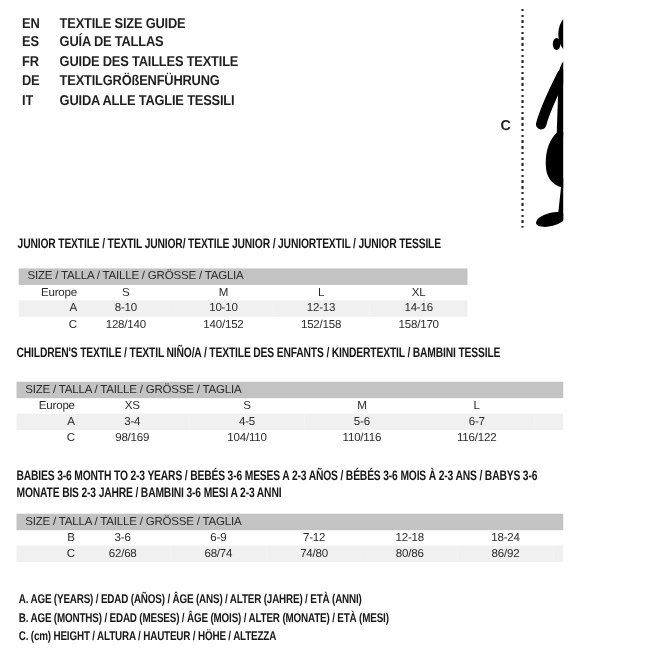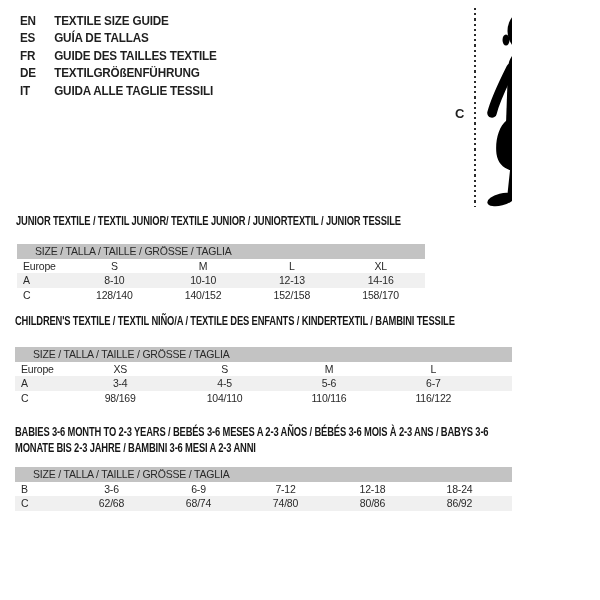--- a/index.html
+++ b/index.html
@@ -26,28 +26,28 @@
   .sec-title{
     position:absolute;font-size:12.5px;font-weight:bold;letter-spacing:-0.2px;color:#161616;
     transform:scaleX(0.75);transform-origin:0 0;white-space:nowrap;line-height:15px;
   }
   .t1{left:16px;top:214px;}
   .t2{left:15px;top:314px;}
   .t3{left:15px;top:424px;white-space:normal;width:650px;line-height:16px;}
   
   .size-table{position:absolute;border-collapse:collapse;table-layout:fixed;}
   .size-table th{
-    background:#c3c3c3;font-weight:normal;text-align:left;padding:0 0 0 18px;
+    background:#c3c3c3;font-weight:normal;text-align:left;padding:0 0 0 8px;
     font-size:10.5px;height:14.5px;color:#2a2a2a;letter-spacing:-0.2px;
   }
   .size-table td{
     font-size:10.5px;height:14.5px;text-align:center;padding:0;
     color:#2a2a2a;font-weight:normal;letter-spacing:-0.2px;
   }
-  .size-table td.row-label{text-align:left;padding-left:6px;}
+  .size-table td.row-label{text-align:right;padding-left:6px;}
   .size-table tr.alt{background:#f0f0f0;}
   .t1t{left:17px;top:244px;width:408px;}
   .t2t{left:15px;top:347px;width:575px;}
   .t3t{left:15px;top:467px;width:575px;}
   
   .footnotes{position:absolute;left:17px;top:537px;}
   .footnote{
     font-size:11.5px;font-weight:bold;letter-spacing:-0.2px;color:#161616;
     height:17.2px;line-height:17.2px;white-space:nowrap;
     transform:scaleX(0.78);transform-origin:0 0;
@@ -210,14 +210,19 @@
           <td>62/68</td>
           <td>68/74</td>
           <td>74/80</td>
           <td>80/86</td>
           <td>86/92</td>
           <td>50/98</td>
         </tr>
       </tbody>
     </table>
 
+  <div class="footnotes">
+    <div class="footnote">A. AGE (YEARS) / EDAD (AÑOS) / ÂGE (ANS) / ALTER (JAHRE) / ETÀ (ANNI)</div>
+    <div class="footnote">B. AGE (MONTHS) / EDAD (MESES) / ÂGE (MOIS) / ALTER (MONATE) / ETÀ (MESI)</div>
+    <div class="footnote">C. (cm) HEIGHT / ALTURA / HAUTEUR / HÖHE / ALTEZZA</div>
+  </div>
 
 </div>
 
 </body></html>

